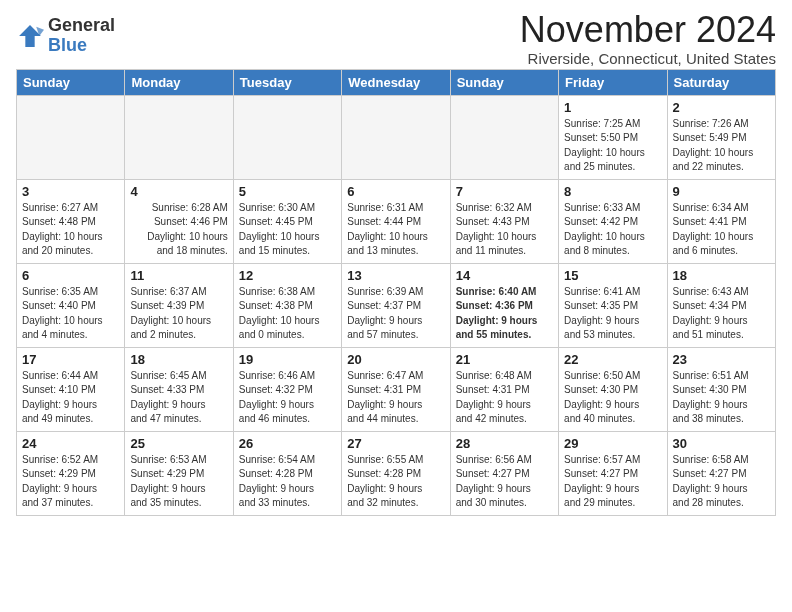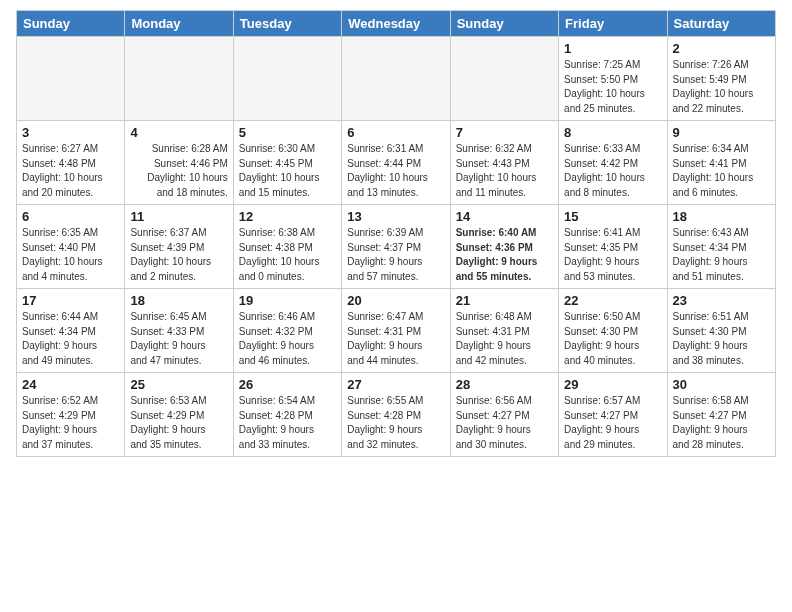--- a/index.html
+++ b/index.html
@@ -86,20 +86,39 @@
     .day-info {
       font-size: 10px;
       line-height: 1.45;
       color: #333;
     }
   </style>
 </head>
 <body>
 
 <div class="page">
+  <div class="header-top">
+    <div class="logo">
+      <svg class="logo-icon" viewBox="0 0 36 36">
+        <rect x="0" y="0" width="36" height="36" rx="3" fill="#fff"></rect>
+        <polygon points="18,4 32,18 24,18 24,32 12,32 12,18 4,18" fill="#3a7abf"></polygon>
+        <polygon points="26,6 36,10 30,18" fill="#3a7abf" opacity="0.7"></polygon>
+      </svg>
+      <div>
+        <div class="logo-text">
+          <span class="logo-general">General</span><br>
+          <span class="logo-blue">Blue</span>
+        </div>
+      </div>
+    </div>
+    <div class="title-block">
+      <div class="month-title">November 2024</div>
+      <div class="location">Riverside, Connecticut, United States</div>
+    </div>
+  </div>
 
   <table>
     <thead>
       <tr>
         <th>Sunday</th>
         <th>Monday</th>
         <th>Tuesday</th>
         <th>Wednesday</th>
         <th>Sunday</th>
         <th>Friday</th>
@@ -227,21 +246,21 @@
             <div class="day-info" style="white-space: pre-line;">Sunrise: 6:43 AM
 Sunset: 4:34 PM
 Daylight: 9 hours
 and 51 minutes.</div>
           </td>
         </tr>
         <tr>
           <td>
             <span class="day-num">17</span>
             <div class="day-info" style="white-space: pre-line;">Sunrise: 6:44 AM
-Sunset: 4:34 PM
+Sunset: 4:10 PM
 Daylight: 9 hours
 and 49 minutes.</div>
           </td>
           <td>
             <span class="day-num">18</span>
             <div class="day-info" style="white-space: pre-line;">Sunrise: 6:45 AM
 Sunset: 4:33 PM
 Daylight: 9 hours
 and 47 minutes.</div>
           </td>

